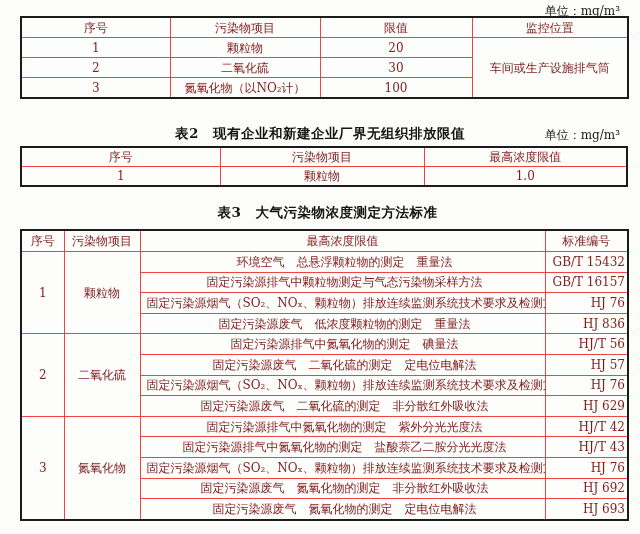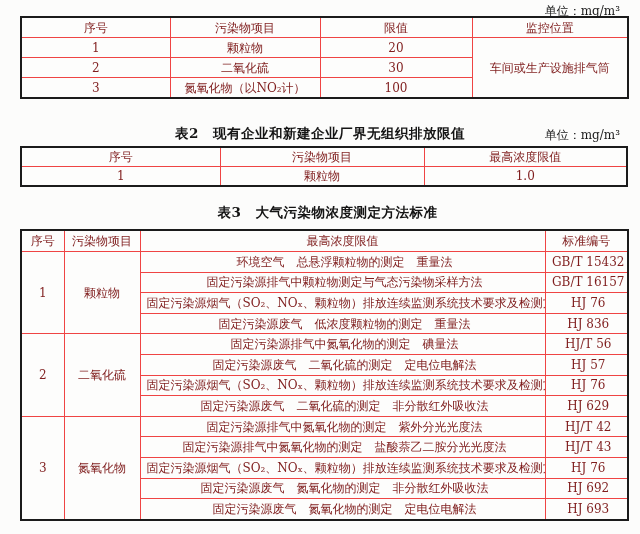--- a/index.html
+++ b/index.html
@@ -41,21 +41,21 @@
     font-size:12px;line-height:14px;
     text-align:center;vertical-align:middle;
     padding:0 2px;color:#7f1d1d;
     overflow:hidden;white-space:nowrap;
   }
   .tbl1 td{height:19px;}
   .tbl2 td{height:18px;}
   .tbl3 td{height:19.6px;}
   .tbl3 td.head{height:20px;}
   td.left{text-align:center;padding-left:6px;}
-  td.code{text-align:center;padding-left:6px;}
+  td.code{text-align:right;padding-left:6px;}
 </style>
 </head>
 <body>
 
 <div class="doc">
 
   <div class="title-row t1">
     <span class="unit">单位：mg/m³</span>
   </div>
 

